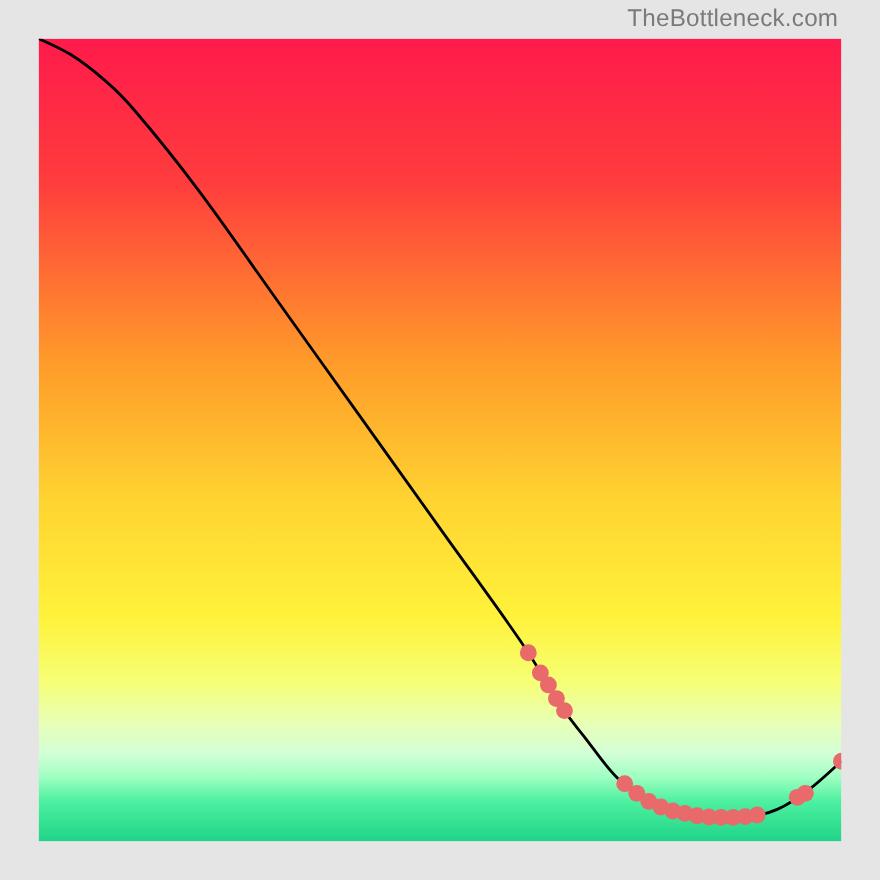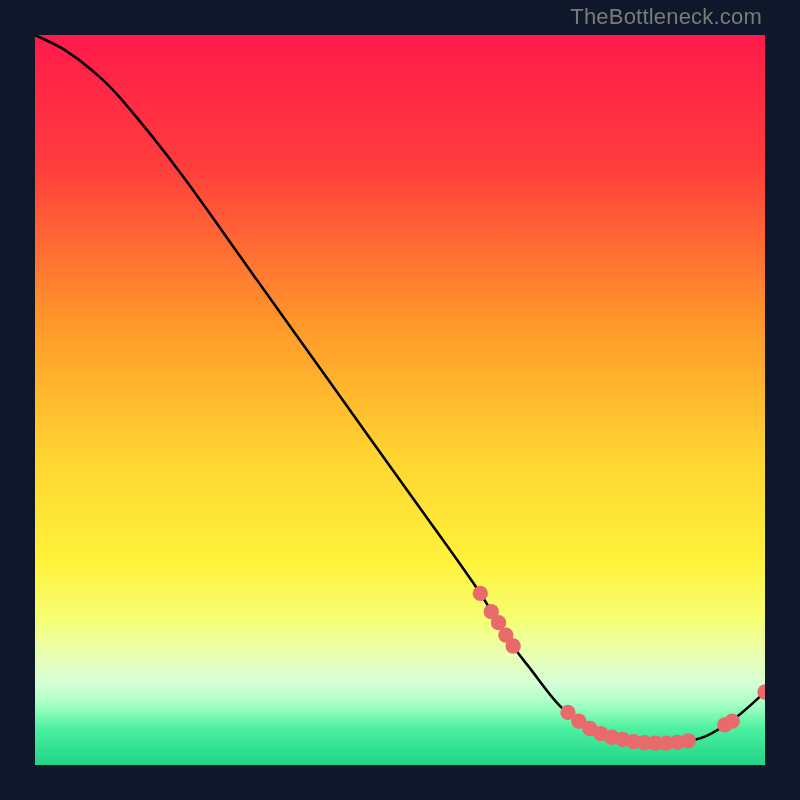--- a/index.html
+++ b/index.html
@@ -10,21 +10,21 @@
     background: #000;
     overflow: hidden;
     font-family: Arial, Helvetica, sans-serif;
   }
   .frame {
     position: absolute;
     left: 0;
     top: 0;
     width: 800px;
     height: 800px;
-    background: #0f172a;
+    background: #e5e5e5;
   }
   .plot {
     position: absolute;
     left: 35px;
     top: 35px;
     width: 730px;
     height: 730px;
     overflow: hidden;
   }
   .gradient {

